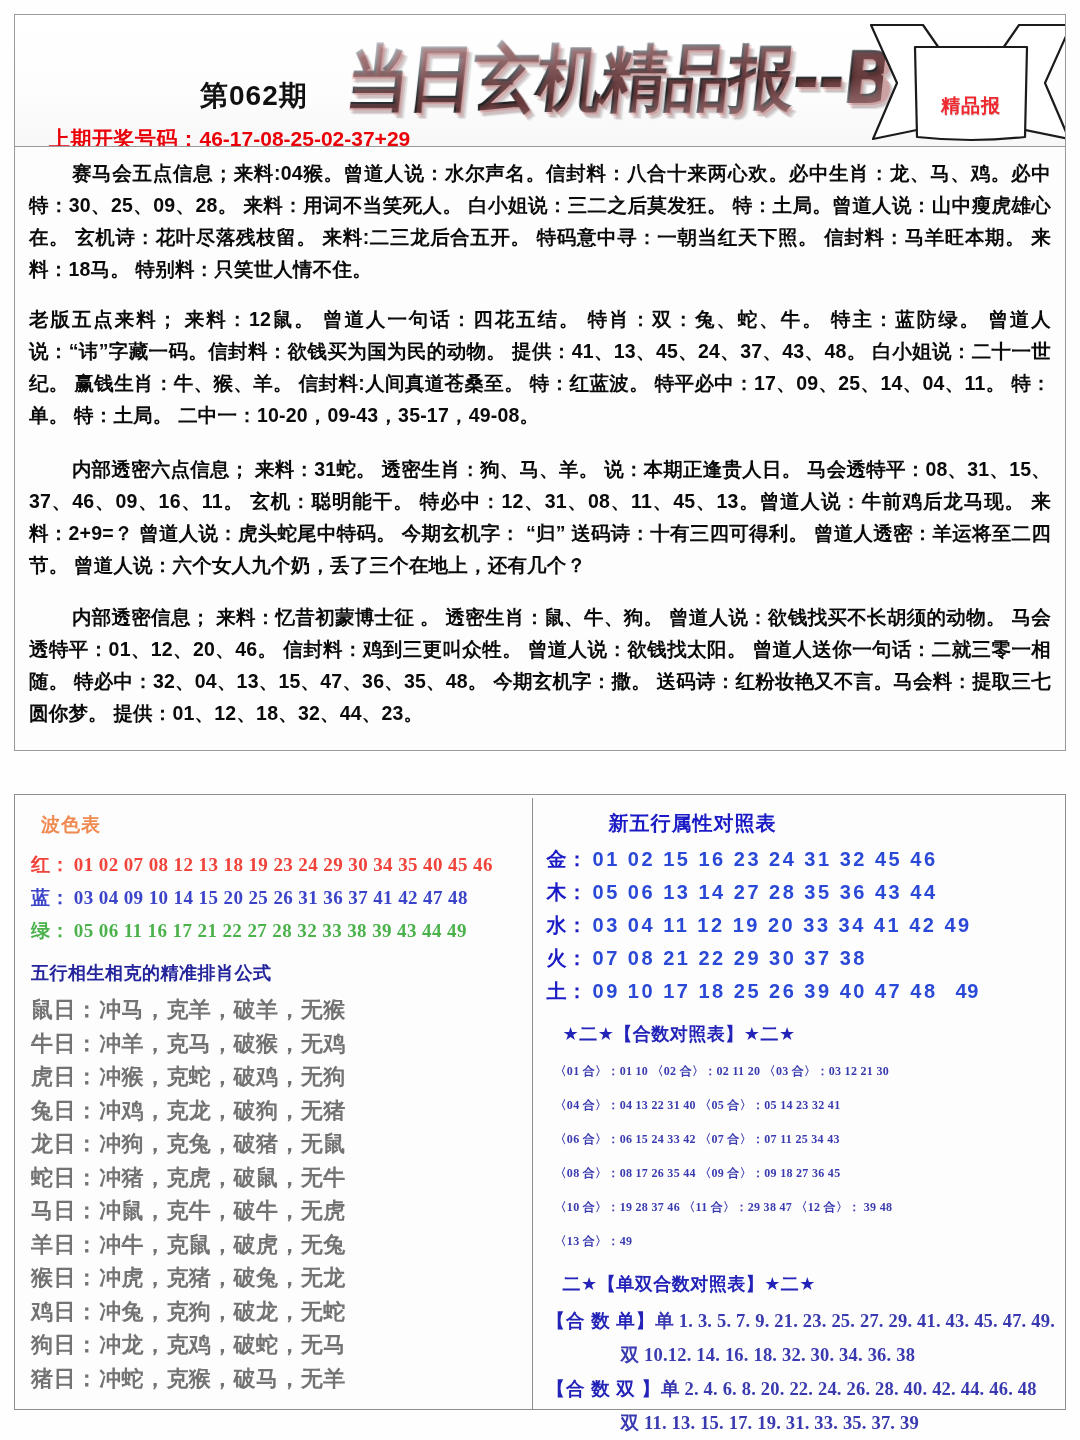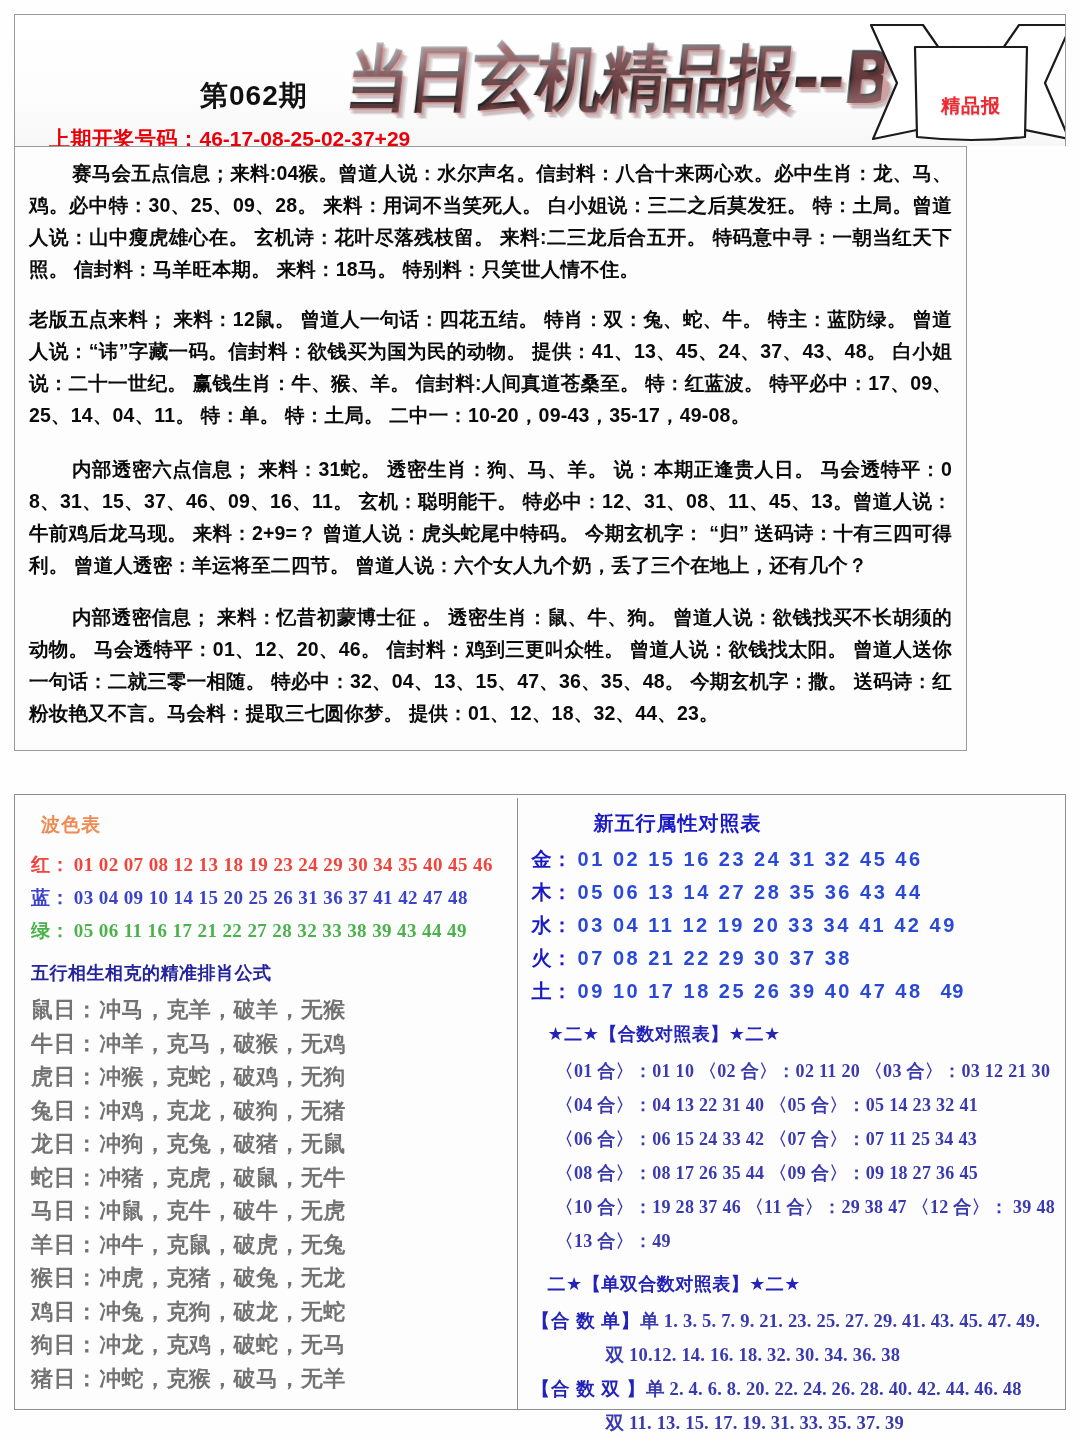--- a/index.html
+++ b/index.html
@@ -90,21 +90,21 @@
     color:#f0272f;
     letter-spacing:1px;
     text-shadow:0.5px 0.5px 0 rgba(120,0,0,.25);
     white-space:nowrap;
   }
 
   
   .article{
     position:absolute;
     left:14px;top:146px;
-    width:953px;height:605px;
+    width:1052px;height:605px;
     border:1px solid #9a9a9a;
     background:#fdfdfd;
     box-sizing:border-box;
     padding:10px 14px 6px 14px;
     overflow:hidden;
   }
   .para{
     font-family:"Liberation Sans","DejaVu Sans",sans-serif;
     font-weight:bold;
     font-size:19.5px;
@@ -234,25 +234,25 @@
     font-weight:bold;
     font-size:18px;
     color:#2323b8;
     margin:14px 0 8px 16px;
     letter-spacing:0.5px;
     white-space:nowrap;
   }
   .he-row{
     font-family:"Liberation Serif","DejaVu Serif",serif;
     font-weight:bold;
-    font-size:18px;
+    font-size:12px;
     line-height:34px;
     color:#3a3ab0;
     white-space:nowrap;
-    margin-left:24px;
+    margin-left:8px;
     letter-spacing:0.3px;
   }
   .hs-row{
     font-family:"Liberation Serif","DejaVu Serif",serif;
     font-weight:bold;
     font-size:18.5px;
     line-height:34px;
     color:#3a3ab0;
     white-space:nowrap;
     letter-spacing:0.2px;

